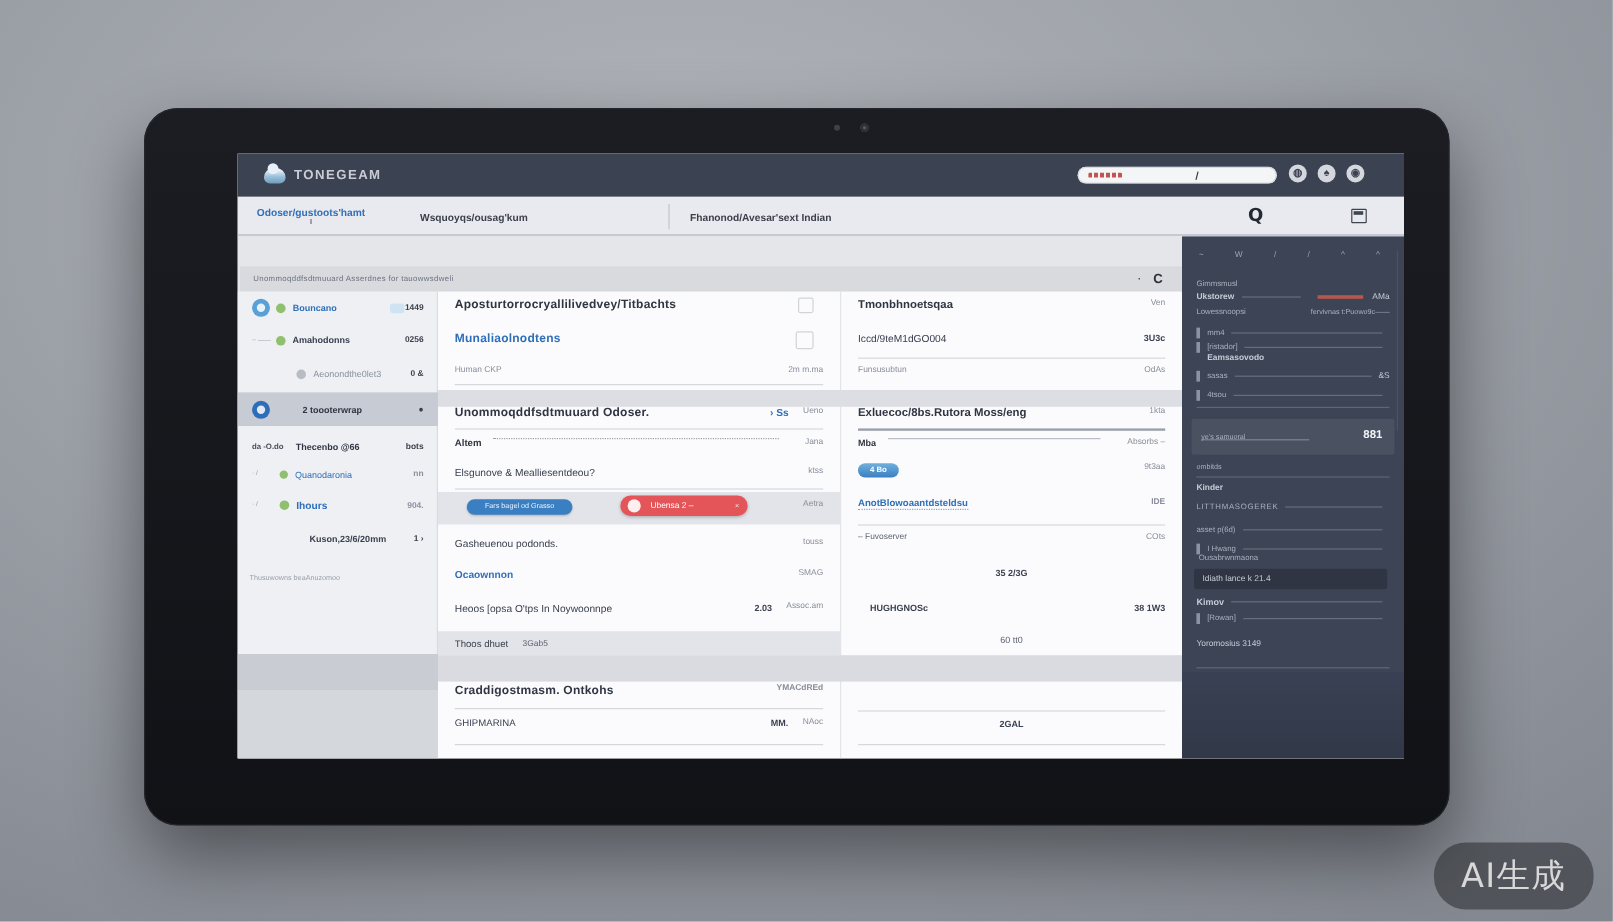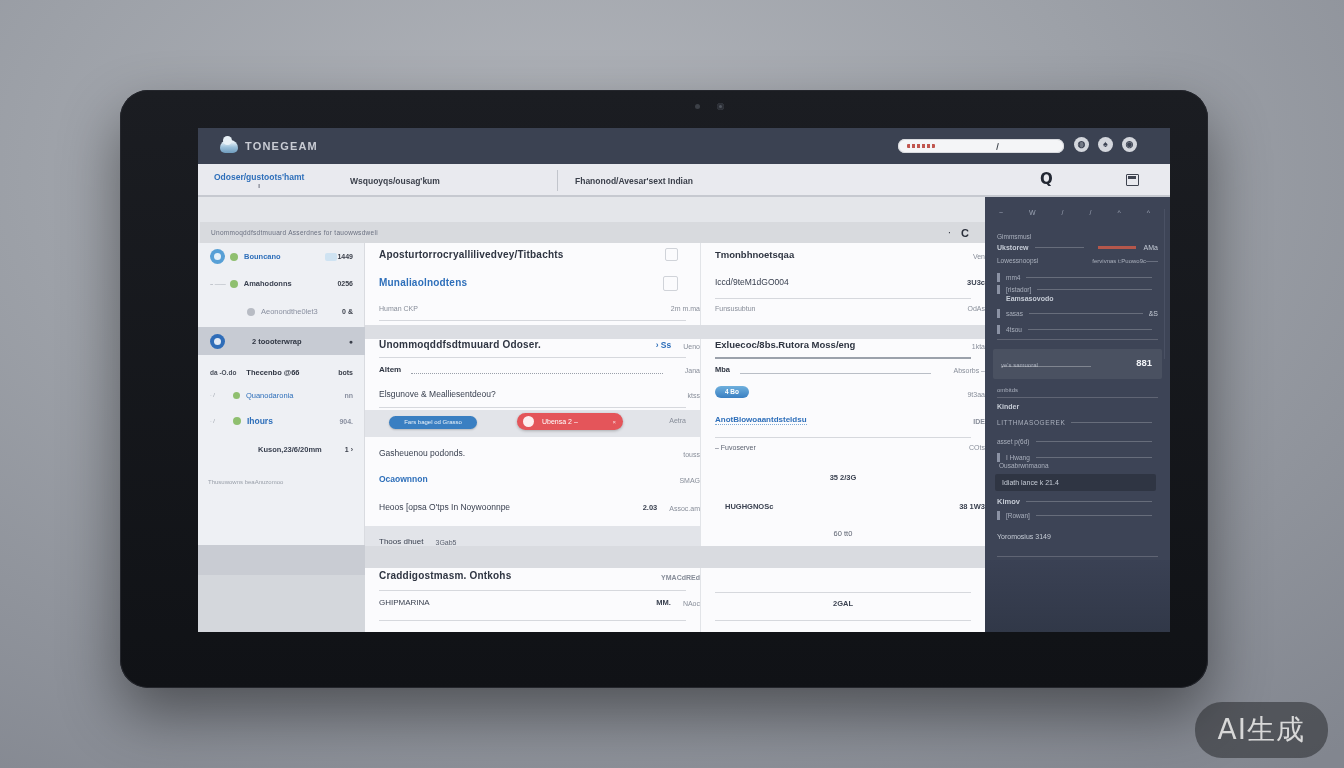--- a/index.html
+++ b/index.html
@@ -67,40 +67,40 @@
   .chip { width:12px; height:8px; background:#cfe3f2; border-radius:2px; margin-left:5px; flex:none; }
   .sel { background:#c7cbd3; }
   .snote { position:absolute; left:10px; top:236px; width:150px; font-size:6px; color:#9aa0aa; }
   .sfoot1 { position:absolute; left:0; top:302px; width:167px; height:30px; background:#c9ccd3; }
   .sfoot2 { position:absolute; left:0; top:332px; width:167px; height:57px; background:#d4d7dc; }
   
   .colA { position:absolute; left:167px; top:46px; width:335px; height:389px; background:#fbfbfd; }
   .colB { position:absolute; left:502px; top:46px; width:285px; height:389px; background:#fbfbfd; border-left:1px solid #e2e4e8; }
   .band1 { position:absolute; left:167px; top:128px; width:620px; height:14px; background:#dcdee3; z-index:3; }
   .band2 { position:absolute; left:167px; top:349px; width:620px; height:22px; background:#d9dbe0; z-index:3; }
-  .crow { position:absolute; left:14px; right:0; display:flex; align-items:flex-end; }
+  .crow { position:absolute; left:14px; right:14px; display:flex; align-items:flex-start; }
   .crow .main { flex:1; white-space:nowrap; overflow:hidden; }
   .hr { position:absolute; left:14px; right:14px; height:1px; background:#d6d8dd; }
   .hr.dark { background:#9ba1ab; height:2px; }
   .t-h { font-size:10px; font-weight:bold; color:#2f3542; letter-spacing:.2px; }
   .t-h2 { font-size:9.5px; font-weight:bold; color:#2f3542; }
   .t-b { font-size:8.5px; color:#3a4150; }
   .t-s { font-size:7px; color:#878d99; }
   .t-blue { color:#2e6fba; }
   .valcol { font-size:7px; color:#878d99; margin-left:12px; flex:none; }
   .numcol { font-size:7.5px; font-weight:bold; color:#3a4150; margin-left:12px; flex:none; }
   .sqr { position:absolute; width:13px; height:13px; border:1px solid #d0d3d9; border-radius:2px; right:22px; }
   .dotline { flex:1; border-bottom:1px dotted #9aa0aa; height:1px; margin:0 10px; }
   .solline { flex:1; border-bottom:1px solid #b9bec6; height:1px; margin:0 10px; }
   .pillband { position:absolute; left:0; width:335px; top:167px; height:27px; background:#e2e4e9; }
   .bluepill { position:absolute; left:24px; top:173px; width:88px; height:13px; border-radius:7px; background:#3a7fc2; color:#eaf2fa; font-size:6px; line-height:13px; text-align:center; white-space:nowrap; overflow:hidden; box-shadow:0 1px 2px rgba(0,0,0,.2); }
   .redpill { position:absolute; left:152px; top:170px; width:106px; height:17px; border-radius:9px; background:#e4555a; display:flex; align-items:center; color:#fff; font-size:7px; box-shadow:0 1px 3px rgba(0,0,0,.25); }
   .redpill .rc { width:11px; height:11px; border-radius:50%; background:rgba(255,255,255,.9); margin:0 8px 0 6px; flex:none; }
   .redpill .rx { margin-left:auto; margin-right:7px; font-size:6px; color:rgba(255,255,255,.8); }
-  .r5strip { position:absolute; left:0; top:283px; width:335px; height:20px; background:#e2e4e9; display:flex; align-items:flex-end; padding:0 14px; }
+  .r5strip { position:absolute; left:0; top:283px; width:335px; height:20px; background:#e2e4e9; display:flex; align-items:center; padding:0 14px; }
   .bbadge { width:34px; height:12px; border-radius:6px; background:linear-gradient(180deg,#6fb0dd,#3a7fc2); color:#fff; font-size:6.5px; font-weight:bold; line-height:12px; text-align:center; flex:none; }
   .blink { font-size:8px; font-weight:bold; color:#2e6fba; border-bottom:1px dotted #7fa9d4; }
   .vrow { position:absolute; left:14px; right:14px; text-align:center; font-size:7.5px; font-weight:bold; color:#3a4150; }
   
   .panel { position:absolute; left:787px; top:0; width:185px; height:435px; background:#3d4456; overflow:hidden; }
   .panel::after { content:""; position:absolute; right:5px; top:12px; width:1px; height:150px; background:#4a5164; }
   .prow { position:absolute; left:12px; right:12px; display:flex; align-items:center; }
   .pt { font-size:6.5px; color:#aab0bd; }
   .pt2 { font-size:7px; color:#c6ccd6; }
   .pline { flex:1; height:1px; background:rgba(255,255,255,.22); margin:0 6px; }

